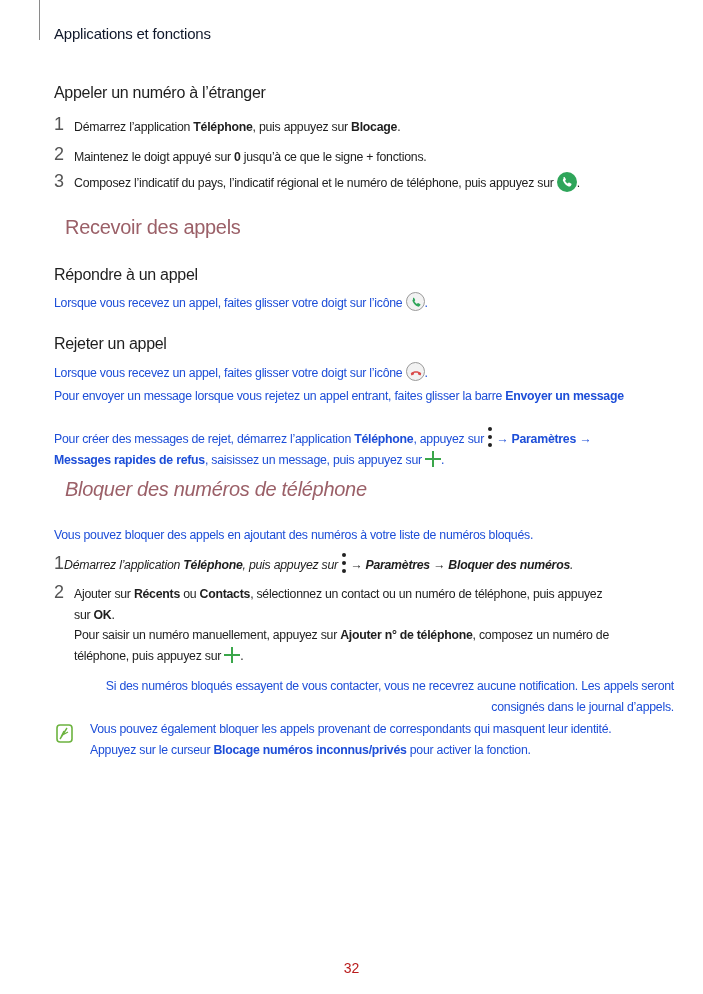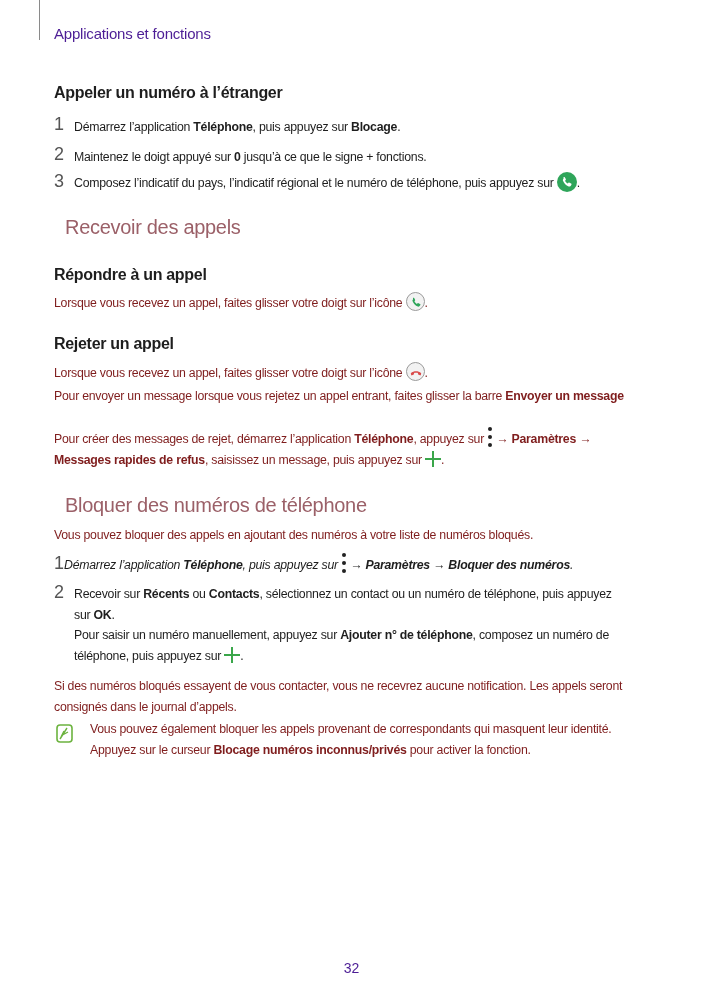--- a/index.html
+++ b/index.html
@@ -1,37 +1,37 @@
 <!DOCTYPE html>
 <html><head>
 <meta charset="utf-8">
 <style>
   html, body { margin:0; padding:0; background:#ffffff; }
   body { width:703px; height:994px; position:relative; overflow:hidden;
          font-family:"Liberation Sans", sans-serif; color:#222; }
   .header-rule { position:absolute; left:39px; top:0; width:1px; height:40px; background:#8a8a8a; }
-  .header-title { position:absolute; left:54px; top:25px; font-size:15px; color:#4c1d95; letter-spacing:-0.2px; }
-  .h3 { position:absolute; font-weight:bold; font-size:16px; color:#1e1e1e; letter-spacing:-0.3px; }
+  .header-title { position:absolute; left:54px; top:25px; font-size:15px; color:#0f172a; letter-spacing:-0.2px; }
+  .h3 { position:absolute; font-weight:normal; font-size:16px; color:#1e1e1e; letter-spacing:-0.3px; }
   .h2 { position:absolute; font-size:20px; color:#9b6068; letter-spacing:-0.3px;margin-left:11px; }
-  .p { position:absolute; font-size:12.3px; line-height:21px; color:#7f1d1d; letter-spacing:-0.25px; }
+  .p { position:absolute; font-size:12.3px; line-height:21px; color:#1d4ed8; letter-spacing:-0.25px; }
   .step-num { position:absolute; font-size:18px; color:#555; font-weight:normal; }
   .step-text { position:absolute; font-size:12.3px; line-height:21px; color:#1e1e1e; letter-spacing:-0.25px; }
   b { font-weight:bold; }
   .ico { display:inline-block; vertical-align:middle; position:relative; }
   .call-green { width:20px; height:20px; border-radius:50%; background:#2fa55a; top:-2px; }
   .call-outline { width:19px; height:19px; border-radius:50%; border:1px solid #9a9a9a; background:#f2f2f2; top:-2px; box-sizing:border-box; }
   .call-red { width:19px; height:19px; border-radius:50%; border:1px solid #9a9a9a; background:#f2f2f2; top:-2px; box-sizing:border-box; }
   .ico svg { position:absolute; left:0; top:0; }
   .more-ico { width:6px; height:20px; top:-3px; }
   .more-ico i { position:absolute; left:1px; width:4px; height:4px; border-radius:50%; background:#222; }
   .plus-ico { width:16px; height:16px; top:-2px; }
   .plus-ico:before { content:""; position:absolute; left:7px; top:0; width:2px; height:16px; background:#3aa64a; }
   .plus-ico:after { content:""; position:absolute; left:0; top:7px; width:16px; height:2px; background:#3aa64a; }
   .note-ico { position:absolute; left:56px; top:724px; width:17px; height:19px; }
-  .page-num { position:absolute; left:0; width:703px; top:960px; text-align:center; font-size:14px; color:#4c1d95; }
+  .page-num { position:absolute; left:0; width:703px; top:960px; text-align:center; font-size:14px; color:#b91c1c; }
 </style>
 </head>
 <body>
 
 <div class="header-rule"></div>
 <div class="header-title">Applications et fonctions</div>
 
 <div class="h3" style="left:54px;top:84px;">Appeler un numéro à l’étranger</div>
 
 <div class="step-num" style="left:54px;top:114px;">1</div>
@@ -54,32 +54,32 @@
 
 <div class="h3" style="left:54px;top:335px;">Rejeter un appel</div>
 <div class="p" style="left:54px;top:363px;"><span>Lorsque vous recevez un appel, faites glisser votre doigt sur l’icône </span><span class="ico call-red"><svg width="19" height="19" viewBox="0 0 19 19">
         <path d="M3.8 10.2c3-2.6 7.4-2.6 10.4 0l-.3 1.6c-.1.5-.6.7-1 .5l-1.6-.7c-.3-.1-.5-.5-.4-.8l.1-.8c-1-.4-2.9-.4-4 0l.1.8c.1.3-.1.7-.4.8l-1.6.7c-.4.2-.9 0-1-.5z" fill="#d94a4a"></path>
       </svg></span><span>.</span></div>
 
 <div class="p" style="left:54px;top:386px;width:600px;"><span>Pour envoyer un message lorsque vous rejetez un appel entrant, faites glisser la barre </span><b>Envoyer un message</b><br></div>
 
 <div class="p" style="left:54px;top:429px;width:620px;"><span>Pour créer des messages de rejet, démarrez l’application </span><b>Téléphone</b><span>, appuyez sur </span><span class="ico more-ico"><i style="top:0"></i><i style="top:8px"></i><i style="top:16px"></i></span><span> → </span><b>Paramètres</b><span> →</span><br><b>Messages rapides de refus</b><span>, saisissez un message, puis appuyez sur </span><span class="ico plus-ico"></span><span>.</span></div>
 
-<div class="h2" style="left:54px;top:494px;">Bloquer des numéros de téléphone</div>
+<div class="h2" style="left:54px;top:478px;font-style:italic;">Bloquer des numéros de téléphone</div>
 <div class="p" style="left:54px;top:525px;">Vous pouvez bloquer des appels en ajoutant des numéros à votre liste de numéros bloqués.</div>
 
 <div class="step-num" style="left:54px;top:553px;">1</div>
 <div class="step-text" style="left:64px;top:555px;font-style:italic;"><span>Démarrez l’application </span><b>Téléphone</b><span>, puis appuyez sur </span><span class="ico more-ico"><i style="top:0"></i><i style="top:8px"></i><i style="top:16px"></i></span><span> → </span><b>Paramètres</b><span> → </span><b>Bloquer des numéros</b><span>.</span></div>
 
 <div class="step-num" style="left:54px;top:582px;">2</div>
-<div class="step-text" style="left:74px;top:584px;width:590px;"><span>Recevoir sur </span><b>Récents</b><span> ou </span><b>Contacts</b><span>, sélectionnez un contact ou un numéro de téléphone, puis appuyez</span><br><span>sur </span><b>OK</b><span>.</span></div>
+<div class="step-text" style="left:74px;top:584px;width:590px;"><span>Ajouter sur </span><b>Récents</b><span> ou </span><b>Contacts</b><span>, sélectionnez un contact ou un numéro de téléphone, puis appuyez</span><br><span>sur </span><b>OK</b><span>.</span></div>
 
 <div class="step-text" style="left:74px;top:625px;width:590px;"><span>Pour saisir un numéro manuellement, appuyez sur </span><b>Ajouter n° de téléphone</b><span>, composez un numéro de</span><br><span>téléphone, puis appuyez sur </span><span class="ico plus-ico"></span><span>.</span></div>
 
-<div class="p" style="left:54px;top:676px;width:620px;"><span>Si des numéros bloqués essayent de vous contacter, vous ne recevrez aucune notification. Les appels seront</span><br><span>consignés dans le journal d’appels.</span></div>
+<div class="p" style="left:54px;top:676px;width:620px;text-align:right;"><span>Si des numéros bloqués essayent de vous contacter, vous ne recevrez aucune notification. Les appels seront</span><br><span>consignés dans le journal d’appels.</span></div>
 
 <div class="note-ico"><svg width="17" height="19" viewBox="0 0 17 19">
       <rect x="1" y="1" width="15" height="17" rx="3" ry="3" fill="none" stroke="#6cb33f" stroke-width="1.6"></rect>
       <path d="M4 15 L11 4 M6.5 11 L12 8 M5 13 L8 7" stroke="#6cb33f" stroke-width="1.4" fill="none"></path>
     </svg></div>
 <div class="p" style="left:90px;top:719px;width:600px;"><span>Vous pouvez également bloquer les appels provenant de correspondants qui masquent leur identité.</span><br><span>Appuyez sur le curseur </span><b>Blocage numéros inconnus/privés</b><span> pour activer la fonction.</span></div>
 
 <div class="page-num">32</div>
 
 </body></html>

